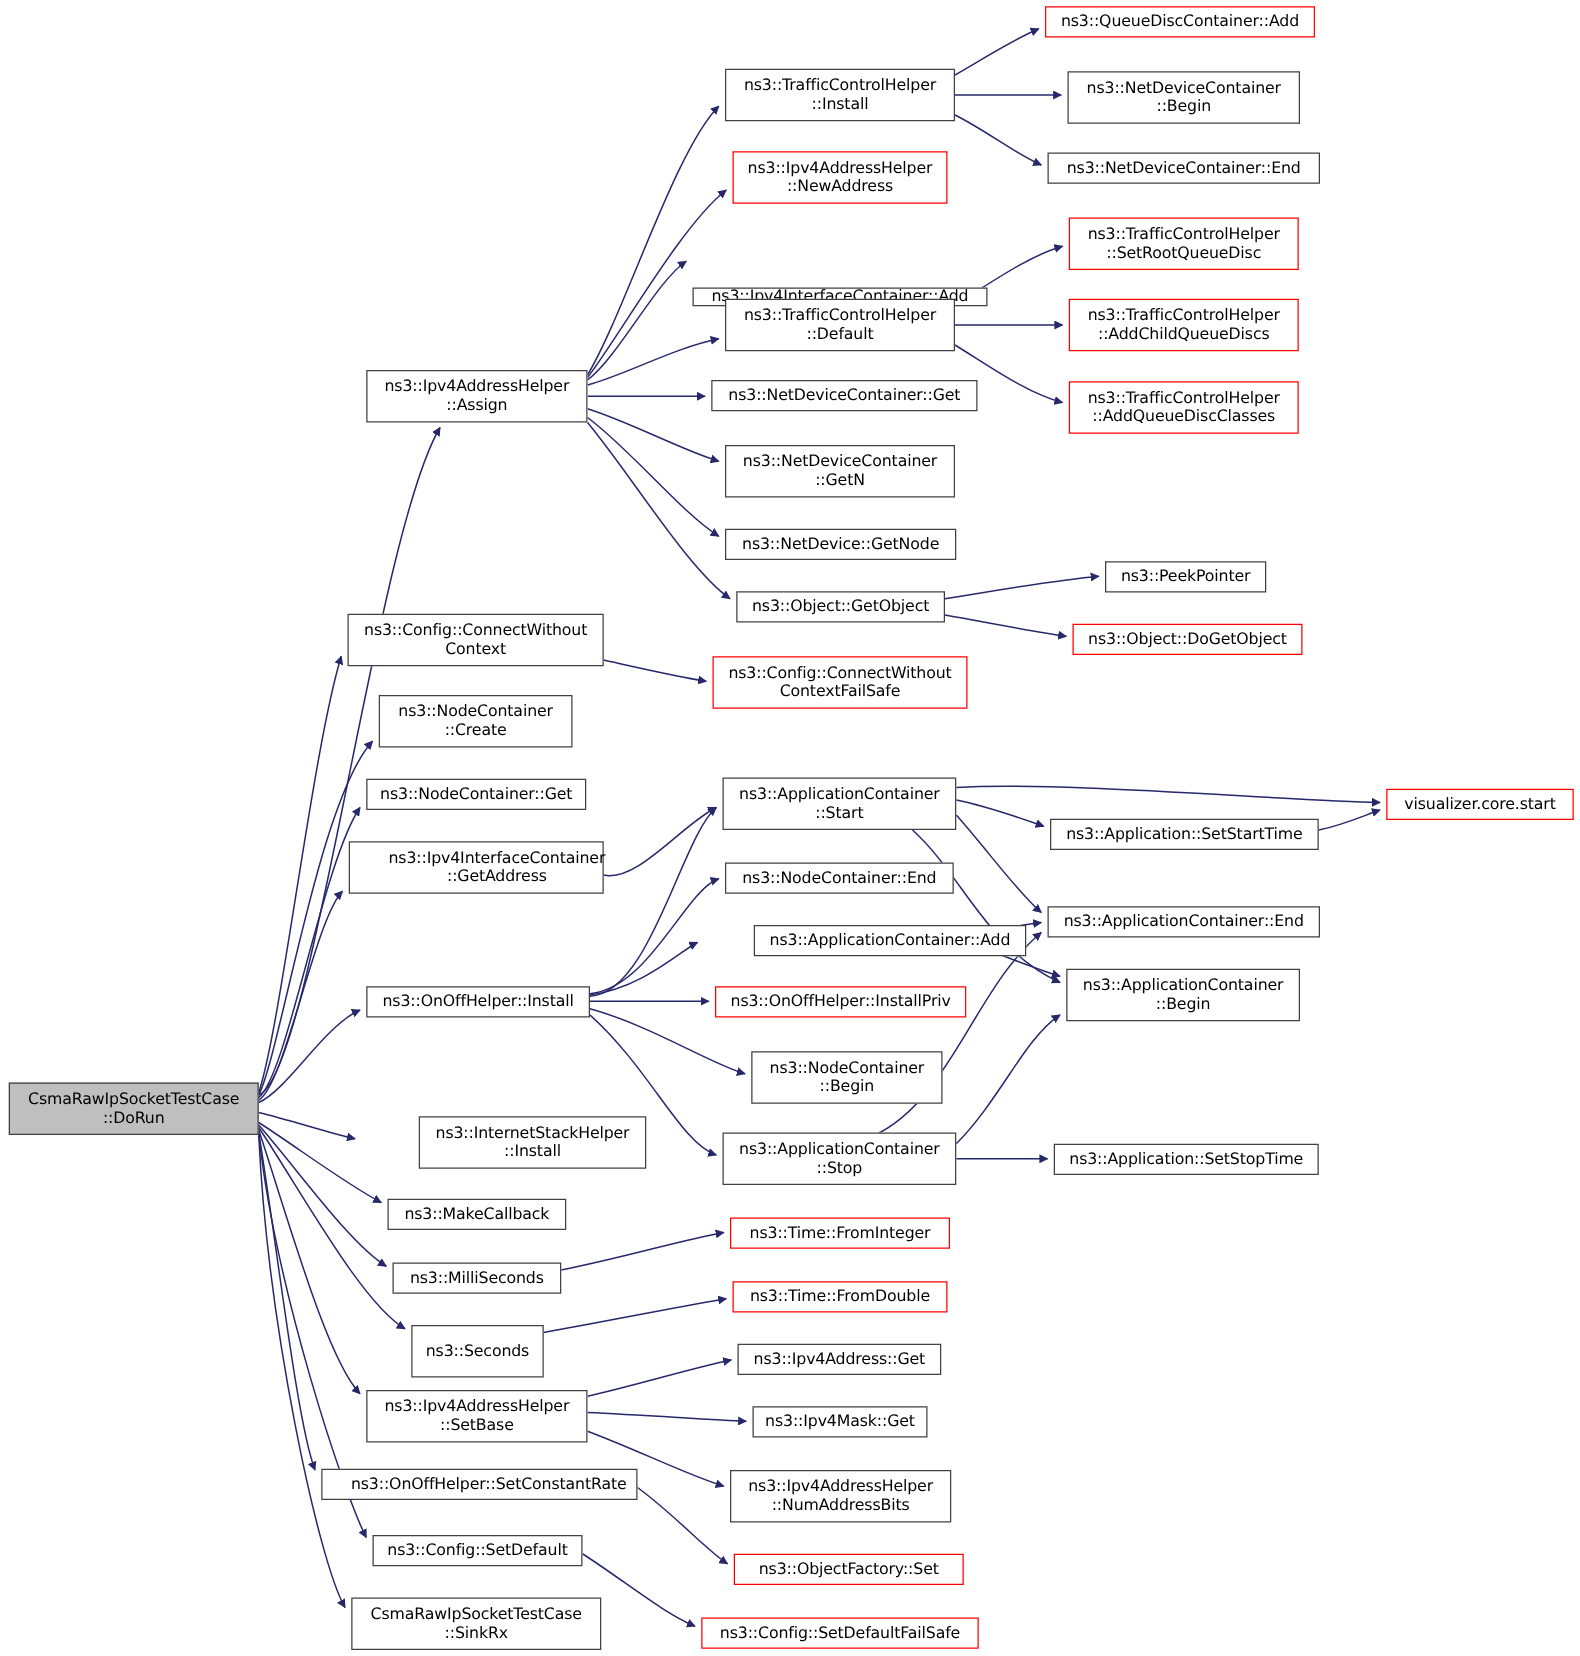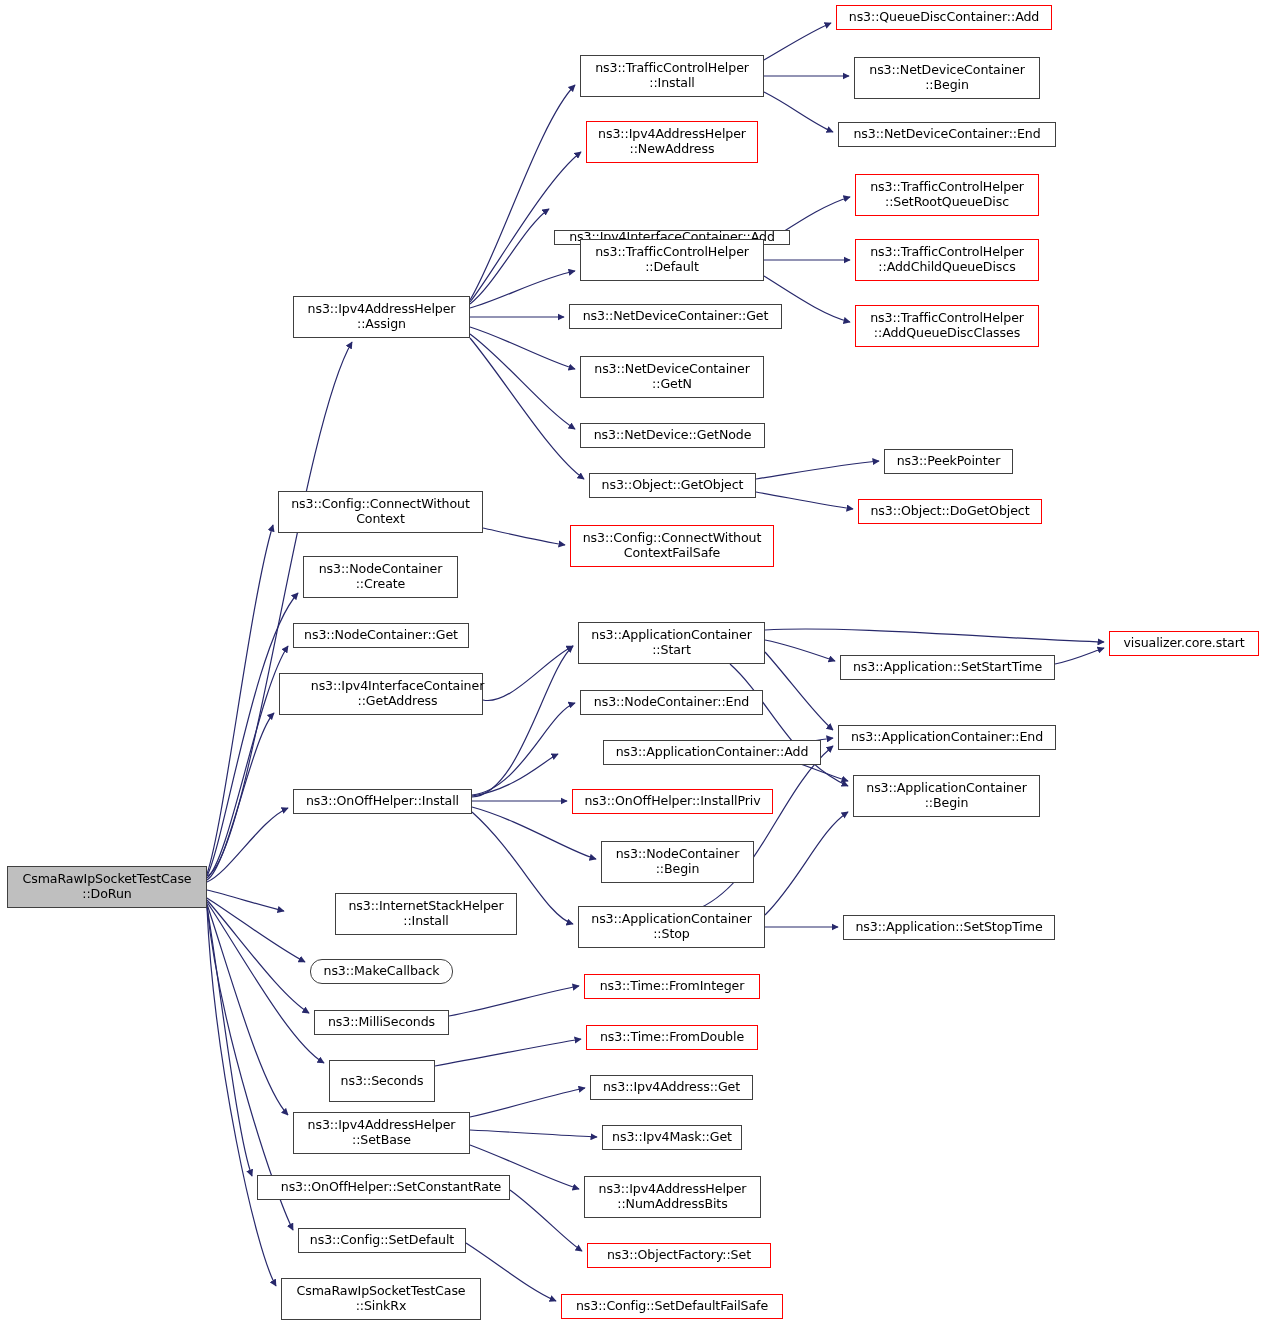--- a/index.html
+++ b/index.html
@@ -141,21 +141,21 @@
 ::Begin</div>
       <div class="node" style="left: 293px; top: 789px; width: 179px; height: 25px;">ns3::OnOffHelper::Install</div>
       <div class="node red" style="left: 572px; top: 789px; width: 201px; height: 25px;">ns3::OnOffHelper::InstallPriv</div>
       <div class="node" style="left: 601px; top: 841px; width: 153px; height: 42px;">ns3::NodeContainer
 ::Begin</div>
       <div class="node" style="left: 578px; top: 906px; width: 187px; height: 42px;">ns3::ApplicationContainer
 ::Stop</div>
       <div class="node" style="left: 843px; top: 915px; width: 212px; height: 25px;">ns3::Application::SetStopTime</div>
       <div class="node" style="left: 289px; top: 893px; width: 182px; height: 42px; margin-left: 46px;">ns3::InternetStackHelper
 ::Install</div>
-      <div class="node" style="left: 310px; top: 959px; width: 143px; height: 25px; border-radius: 12px;">ns3::MakeCallback</div>
+      <div class="node" style="left: 310px; top: 959px; width: 143px; height: 25px;">ns3::MakeCallback</div>
       <div class="node" style="left: 314px; top: 1010px; width: 135px; height: 25px;">ns3::MilliSeconds</div>
       <div class="node red" style="left: 584px; top: 974px; width: 176px; height: 25px;">ns3::Time::FromInteger</div>
       <div class="node red" style="left: 586px; top: 1025px; width: 172px; height: 25px;">ns3::Time::FromDouble</div>
       <div class="node" style="left: 329px; top: 1060px; width: 106px; height: 42px;">ns3::Seconds</div>
       <div class="node" style="left: 293px; top: 1112px; width: 177px; height: 42px;">ns3::Ipv4AddressHelper
 ::SetBase</div>
       <div class="node" style="left: 590px; top: 1075px; width: 163px; height: 25px;">ns3::Ipv4Address::Get</div>
       <div class="node" style="left: 602px; top: 1125px; width: 140px; height: 25px;">ns3::Ipv4Mask::Get</div>
       <div class="node" style="left: 584px; top: 1176px; width: 177px; height: 42px;">ns3::Ipv4AddressHelper
 ::NumAddressBits</div>

